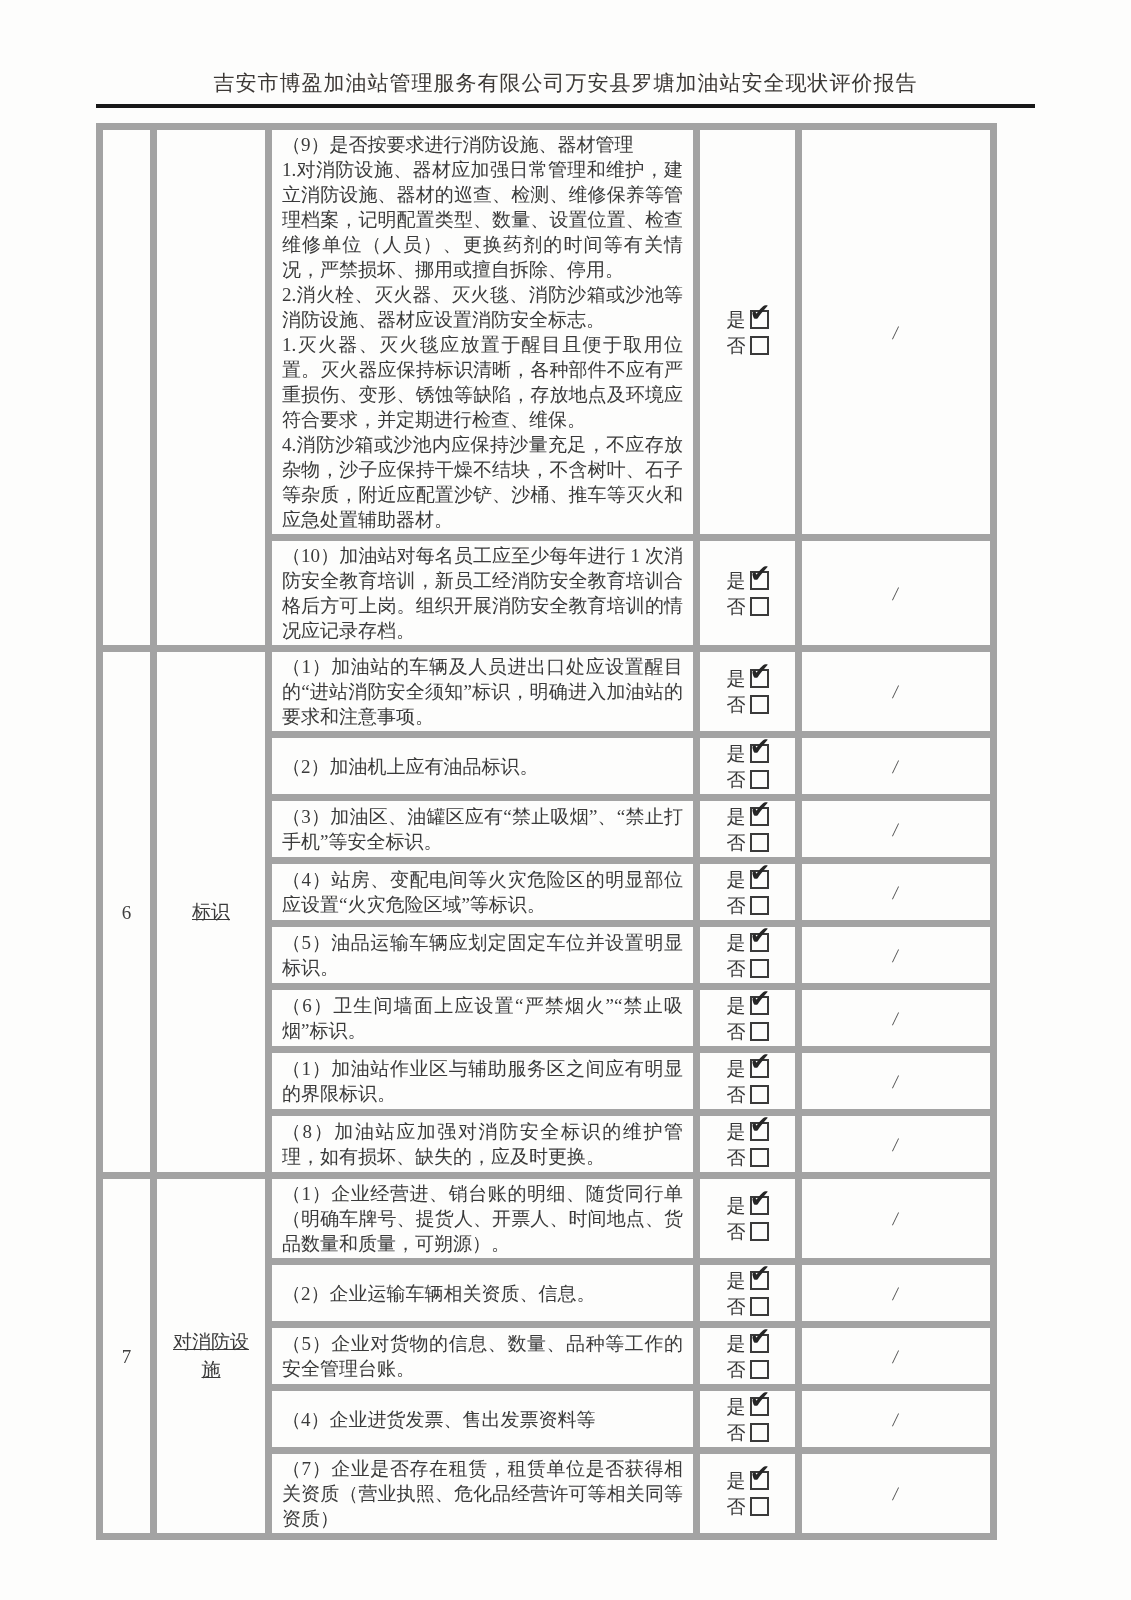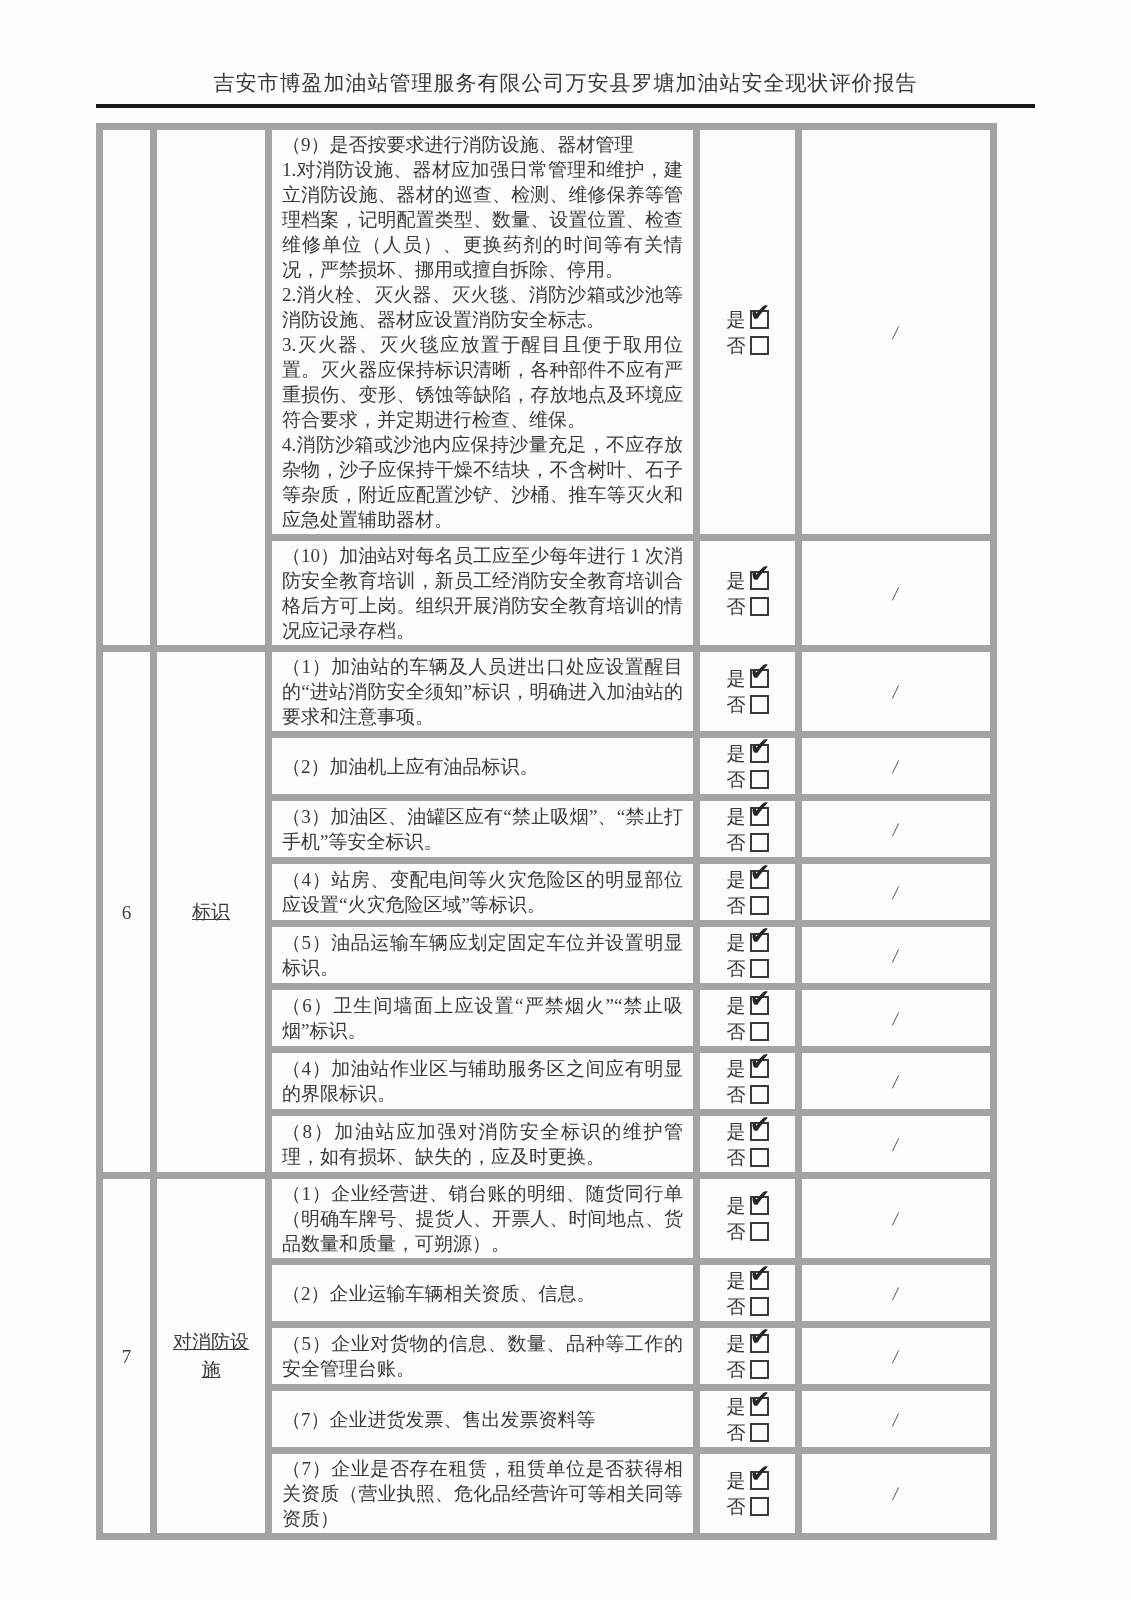--- a/index.html
+++ b/index.html
@@ -56,21 +56,21 @@
           <col style="width:195px">
       </colgroup>
       <tbody>
           <tr>
             <td class="c-no" rowspan="2"></td>
             <td class="c-cat" rowspan="2"><span class="cat-label"></span></td>
             <td class="c-item">
               <div class="para">（9）是否按要求进行消防设施、器材管理</div>
               <div class="para">1.对消防设施、器材应加强日常管理和维护，建立消防设施、器材的巡查、检测、维修保养等管理档案，记明配置类型、数量、设置位置、检查维修单位（人员）、更换药剂的时间等有关情况，严禁损坏、挪用或擅自拆除、停用。</div>
               <div class="para">2.消火栓、灭火器、灭火毯、消防沙箱或沙池等消防设施、器材应设置消防安全标志。</div>
-              <div class="para">3.灭火器、灭火毯应放置于醒目且便于取用位置。灭火器应保持标识清晰，各种部件不应有严重损伤、变形、锈蚀等缺陷，存放地点及环境应符合要求，并定期进行检查、维保。</div>
+              <div class="para">1.灭火器、灭火毯应放置于醒目且便于取用位置。灭火器应保持标识清晰，各种部件不应有严重损伤、变形、锈蚀等缺陷，存放地点及环境应符合要求，并定期进行检查、维保。</div>
               <div class="para">4.消防沙箱或沙池内应保持沙量充足，不应存放杂物，沙子应保持干燥不结块，不含树叶、石子等杂质，附近应配置沙铲、沙桶、推车等灭火和应急处置辅助器材。</div>
             </td>
             <td class="c-yn">
               <div class="cbx-row">
                 <span class="cb-lab">是</span>
                 <span class="box checked">
                   <span class="tick">✔</span>
                 </span>
               </div>
               <div class="cbx-row">
@@ -203,21 +203,21 @@
               </div>
               <div class="cbx-row">
                 <span class="cb-lab">否</span>
                 <span class="box"></span>
               </div>
             </td>
             <td class="c-rem"><span class="rem-slash">/</span></td>
           </tr>
           <tr>
             <td class="c-item">
-              <div class="para">（4）加油站作业区与辅助服务区之间应有明显的界限标识。</div>
+              <div class="para">（1）加油站作业区与辅助服务区之间应有明显的界限标识。</div>
             </td>
             <td class="c-yn">
               <div class="cbx-row">
                 <span class="cb-lab">是</span>
                 <span class="box checked">
                   <span class="tick">✔</span>
                 </span>
               </div>
               <div class="cbx-row">
                 <span class="cb-lab">否</span>
@@ -295,21 +295,21 @@
               </div>
               <div class="cbx-row">
                 <span class="cb-lab">否</span>
                 <span class="box"></span>
               </div>
             </td>
             <td class="c-rem"><span class="rem-slash">/</span></td>
           </tr>
           <tr>
             <td class="c-item">
-              <div class="para">（7）企业进货发票、售出发票资料等</div>
+              <div class="para">（4）企业进货发票、售出发票资料等</div>
             </td>
             <td class="c-yn">
               <div class="cbx-row">
                 <span class="cb-lab">是</span>
                 <span class="box checked">
                   <span class="tick">✔</span>
                 </span>
               </div>
               <div class="cbx-row">
                 <span class="cb-lab">否</span>

